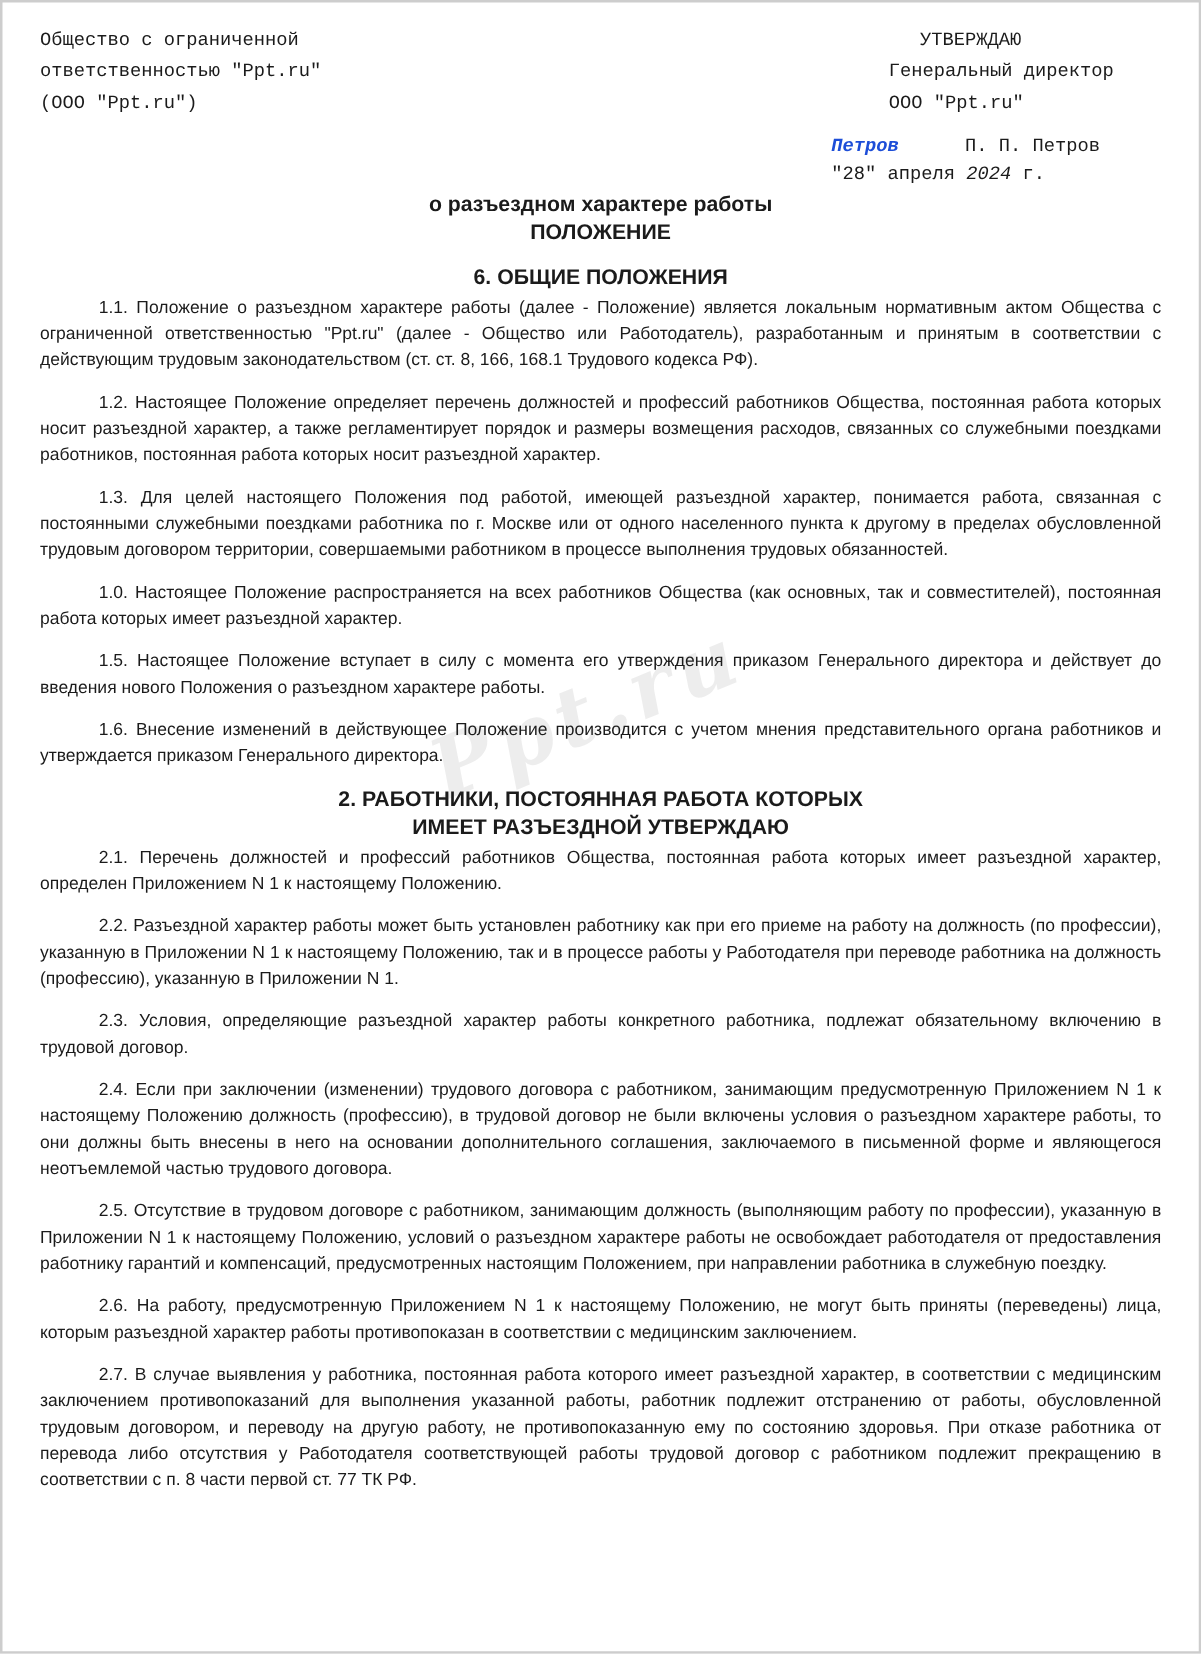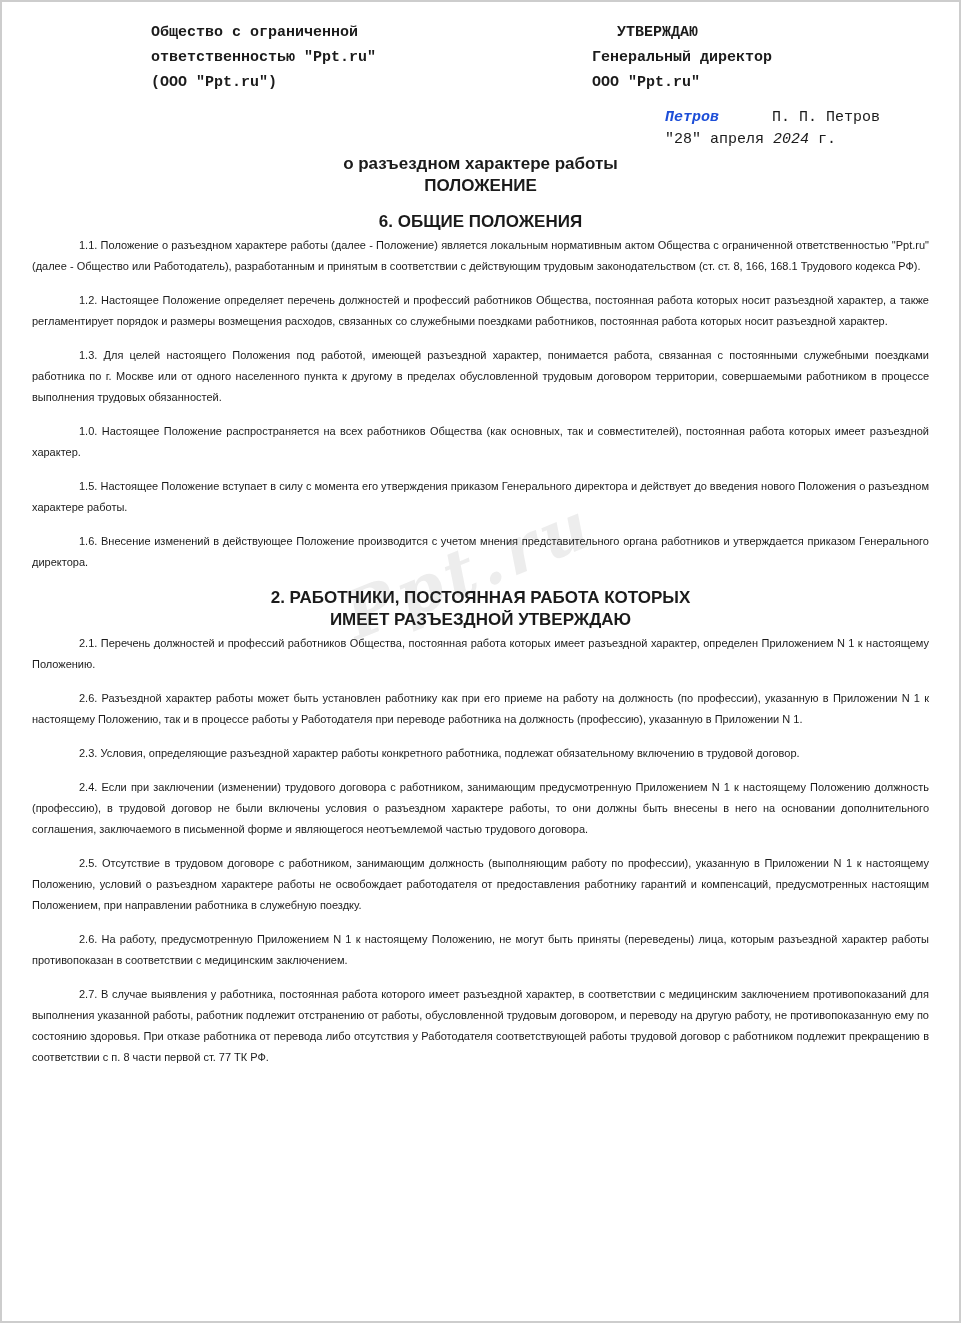--- a/index.html
+++ b/index.html
@@ -14,24 +14,23 @@
     background:#ffffff;
     border:2px solid #cdcdcd;
     padding:18px 30px 0 30px;
     overflow:hidden;
     color:#1b1b1b;
   }
   .mono { font-family:"Liberation Mono","DejaVu Sans Mono",monospace; }
 
   .header {
     display:flex;
-    justify-content:center;
+    justify-content:space-between;
     font-size:15px;
     line-height:25px;
-    font-weight:bold;
   }
   .header-left { width:420px; }
   .header-right { width:218px;margin-left:21px; }
   .approve-word { padding-left:25px; }
 
   .signature {
     margin-left:633px;
     margin-top:12px;
     font-size:15px;
     line-height:22px;
@@ -54,21 +53,21 @@
 
   h2 {
     text-align:center;
     font-size:17px;
     line-height:22px;
     font-weight:bold;
     margin-top:14px;
   }
 
   p {
-    font-size:11px;
+    font-size:14px;
     line-height:21px;
     text-align:justify;
     text-align-last:left;
     text-indent:47px;
     margin-top:13px;
   }
   p.after-heading { margin-top:2px; }
 
   .watermark {
     position:absolute;
@@ -130,20 +129,20 @@
   <p>1.0. Настоящее Положение распространяется на всех работников Общества (как основных, так и совместителей), постоянная работа которых имеет разъездной характер.</p>
   <p>1.5. Настоящее Положение вступает в силу с момента его утверждения приказом Генерального директора и действует до введения нового Положения о разъездном характере работы.</p>
   <p>1.6. Внесение изменений в действующее Положение производится с учетом мнения представительного органа работников и утверждается приказом Генерального директора.</p>
 
   <h2>
     <span>2. РАБОТНИКИ, ПОСТОЯННАЯ РАБОТА КОТОРЫХ</span><br>
     <span>ИМЕЕТ РАЗЪЕЗДНОЙ УТВЕРЖДАЮ</span>
   </h2>
 
   <p class="after-heading">2.1. Перечень должностей и профессий работников Общества, постоянная работа которых имеет разъездной характер, определен Приложением N 1 к настоящему Положению.</p>
-  <p>2.6. Разъездной характер работы может быть установлен работнику как при его приеме на работу на должность (по профессии), указанную в Приложении N 1 к настоящему Положению, так и в процессе работы у Работодателя при переводе работника на должность (профессию), указанную в Приложении N 1.</p>
+  <p>2.2. Разъездной характер работы может быть установлен работнику как при его приеме на работу на должность (по профессии), указанную в Приложении N 1 к настоящему Положению, так и в процессе работы у Работодателя при переводе работника на должность (профессию), указанную в Приложении N 1.</p>
   <p>2.3. Условия, определяющие разъездной характер работы конкретного работника, подлежат обязательному включению в трудовой договор.</p>
   <p>2.4. Если при заключении (изменении) трудового договора с работником, занимающим предусмотренную Приложением N 1 к настоящему Положению должность (профессию), в трудовой договор не были включены условия о разъездном характере работы, то они должны быть внесены в него на основании дополнительного соглашения, заключаемого в письменной форме и являющегося неотъемлемой частью трудового договора.</p>
   <p>2.5. Отсутствие в трудовом договоре с работником, занимающим должность (выполняющим работу по профессии), указанную в Приложении N 1 к настоящему Положению, условий о разъездном характере работы не освобождает работодателя от предоставления работнику гарантий и компенсаций, предусмотренных настоящим Положением, при направлении работника в служебную поездку.</p>
   <p>2.6. На работу, предусмотренную Приложением N 1 к настоящему Положению, не могут быть приняты (переведены) лица, которым разъездной характер работы противопоказан в соответствии с медицинским заключением.</p>
   <p>2.7. В случае выявления у работника, постоянная работа которого имеет разъездной характер, в соответствии с медицинским заключением противопоказаний для выполнения указанной работы, работник подлежит отстранению от работы, обусловленной трудовым договором, и переводу на другую работу, не противопоказанную ему по состоянию здоровья. При отказе работника от перевода либо отсутствия у Работодателя соответствующей работы трудовой договор с работником подлежит прекращению в соответствии с п. 8 части первой ст. 77 ТК РФ.</p>
 
 </div>
 
 </body></html>

